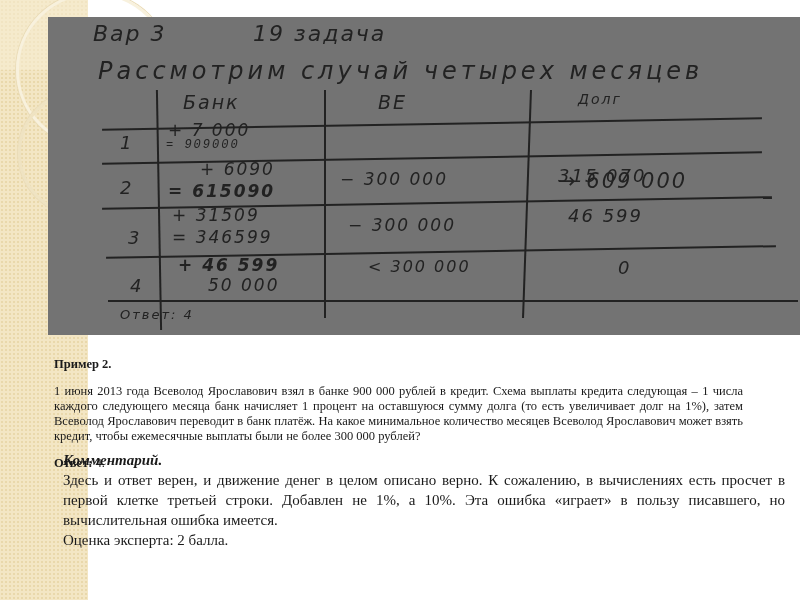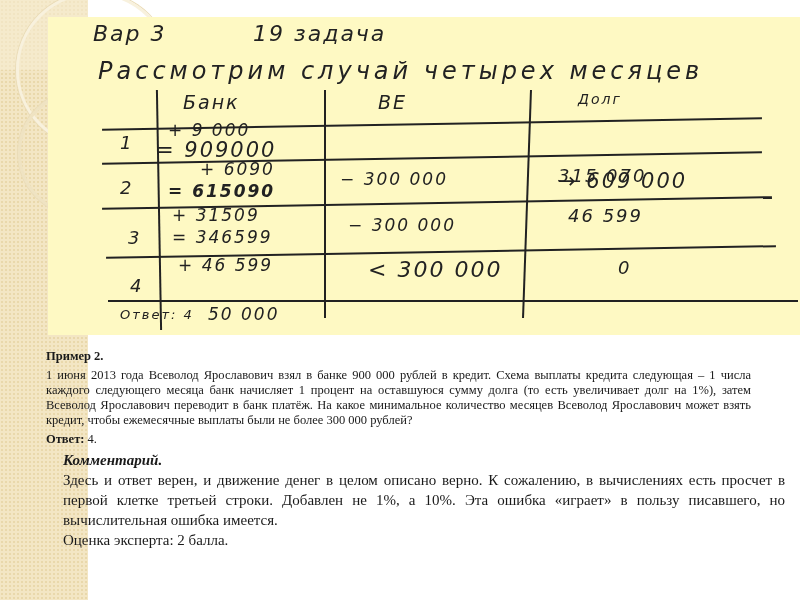--- a/index.html
+++ b/index.html
@@ -5,25 +5,25 @@
   html, body { margin:0; padding:0; }
   body { width:800px; height:600px; position:relative; overflow:hidden; background:#ffffff; font-family:"Liberation Serif", serif; color:#1a1a1a; }
   .band { position:absolute; left:0; top:0; width:88px; height:600px;
     background-color:#f3e6c4;
     background-image: radial-gradient(#e9d8ab 1px, transparent 1.2px);
     background-size:4px 4px; }
   .band-top { position:absolute; left:0; top:0; width:88px; height:70px; background:#f7ecd2; opacity:.6; }
   .arc { position:absolute; border-radius:50%; border:3px solid #f8f1dd; box-shadow:0 0 0 1px #eadcb8; }
   .arc1 { left:16px; top:-8px; width:150px; height:150px; }
   .arc2 { left:18px; top:90px; width:120px; height:120px; border-color:#efe3c2; }
-  .scan { position:absolute; left:48px; top:17px; width:752px; height:318px; background:#fef9c3; }
+  .scan { position:absolute; left:48px; top:17px; width:752px; height:318px; background:#737373; }
   .hw { position:absolute; font-family:"DejaVu Sans", sans-serif; font-style:italic; color:#222; white-space:nowrap; letter-spacing:2px; }
   .line { position:absolute; background:#222; }
   .text { position:absolute; font-size:12.5px; line-height:15px; text-align:justify; }
-  .text p { margin:4px; }
+  .text p { margin:12px; }
   .text .b { font-weight:bold; }
   .comment { position:absolute; left:30px; top:450px; width:722px; font-size:15px; line-height:20px; text-align:justify;margin-left:33px; }
   .comment p { margin:0; }
   .i { font-style:italic; font-weight:bold; }
 </style>
 </head>
 <body>
 
 <div class="band"></div>
 <div class="band-top"></div>
@@ -42,40 +42,40 @@
   <div class="line" style="left:54px;top:140px;width:660px;height:1.5px;transform:rotate(-1deg);"></div>
   <div class="line" style="left:54px;top:185px;width:670px;height:1.5px;transform:rotate(-1deg);"></div>
   <div class="line" style="left:58px;top:234px;width:670px;height:1.5px;transform:rotate(-1deg);"></div>
   <div class="line" style="left:60px;top:283px;width:690px;height:1.5px;"></div>
 
   <div class="hw" style="left:135px;top:74px;font-size:19px;">Банк</div>
   <div class="hw" style="left:330px;top:74px;font-size:19px;">ВЕ</div>
   <div class="hw" style="left:530px;top:74px;font-size:14px;">Долг</div>
 
   <div class="hw" style="left:72px;top:115px;font-size:18px;">1</div>
-  <div class="hw" style="left:120px;top:103px;font-size:17px;">+ 9 000</div>
-  <div class="hw" style="left:108px;top:121px;font-size:21px;">= 909000</div>
+  <div class="hw" style="left:120px;top:103px;font-size:17px;">+ 7 000</div>
+  <div class="hw" style="left:118px;top:121px;font-size:12px;font-family:Liberation Mono, monospace;">= 909000</div>
   <div class="hw" style="left:510px;top:112px;font-size:21px;margin-top:40px;">→ 609 000</div>
 
   <div class="hw" style="left:72px;top:160px;font-size:18px;">2</div>
   <div class="hw" style="left:120px;top:142px;font-size:17px;margin-left:32px;">+ 6090</div>
   <div class="hw" style="left:120px;top:164px;font-size:17px;font-weight:bold;">= 615090</div>
   <div class="hw" style="left:292px;top:152px;font-size:17px;">− 300 000</div>
   <div class="hw" style="left:510px;top:148px;font-size:18px;">315 070</div>
 
   <div class="hw" style="left:80px;top:210px;font-size:18px;">3</div>
   <div class="hw" style="left:124px;top:188px;font-size:17px;">+ 31509</div>
   <div class="hw" style="left:124px;top:210px;font-size:17px;">= 346599</div>
   <div class="hw" style="left:300px;top:198px;font-size:17px;">− 300 000</div>
   <div class="hw" style="left:520px;top:188px;font-size:18px;">46 599</div>
 
   <div class="hw" style="left:82px;top:258px;font-size:18px;">4</div>
-  <div class="hw" style="left:130px;top:238px;font-size:17px;">+ 46 599</div>
-  <div class="hw" style="left:160px;top:258px;font-size:17px;margin-top:29px;">50 000</div>
-  <div class="hw" style="left:320px;top:240px;font-size:22px;">&lt; 300 000</div>
+  <div class="hw" style="left:130px;top:238px;font-size:17px;font-weight:bold;">+ 46 599</div>
+  <div class="hw" style="left:160px;top:258px;font-size:17px;">50 000</div>
+  <div class="hw" style="left:320px;top:240px;font-size:16px;">&lt; 300 000</div>
   <div class="hw" style="left:570px;top:240px;font-size:18px;">0</div>
 
   <div class="hw" style="left:72px;top:290px;font-size:13px;">Ответ: 4</div>
 </div>
 
 <div class="text" style="left:42px;top:345px;width:713px;">
   <p class="b">Пример 2.</p>
   <p>1 июня 2013 года Всеволод Ярославович взял в банке 900 000 рублей в кредит. Схема выплаты кредита следующая – 1 числа каждого следующего месяца банк начисляет 1 процент на оставшуюся сумму долга (то есть увеличивает долг на 1%), затем Всеволод Ярославович переводит в банк платёж. На какое минимальное количество месяцев Всеволод Ярославович может взять кредит, чтобы ежемесячные выплаты были не более 300 000 рублей?</p>
   <p><span class="b">Ответ:</span><span> 4.</span></p>
 </div>

